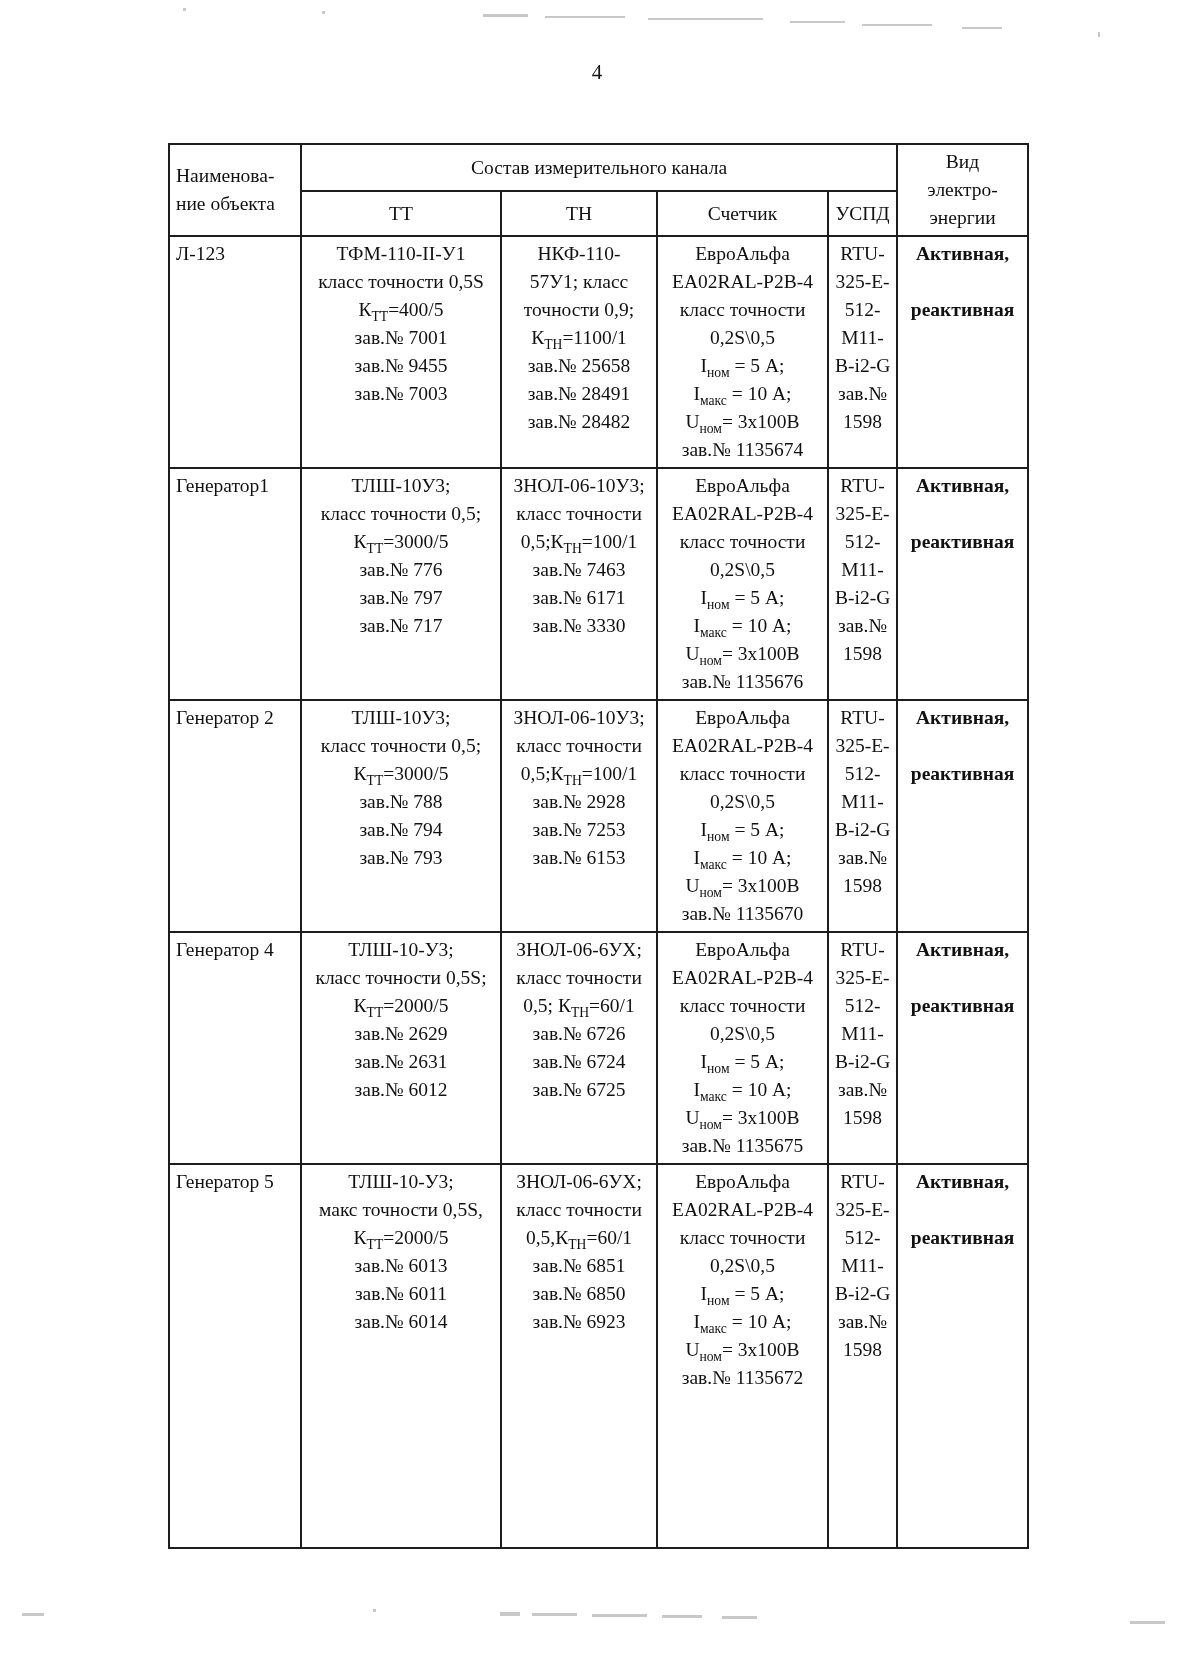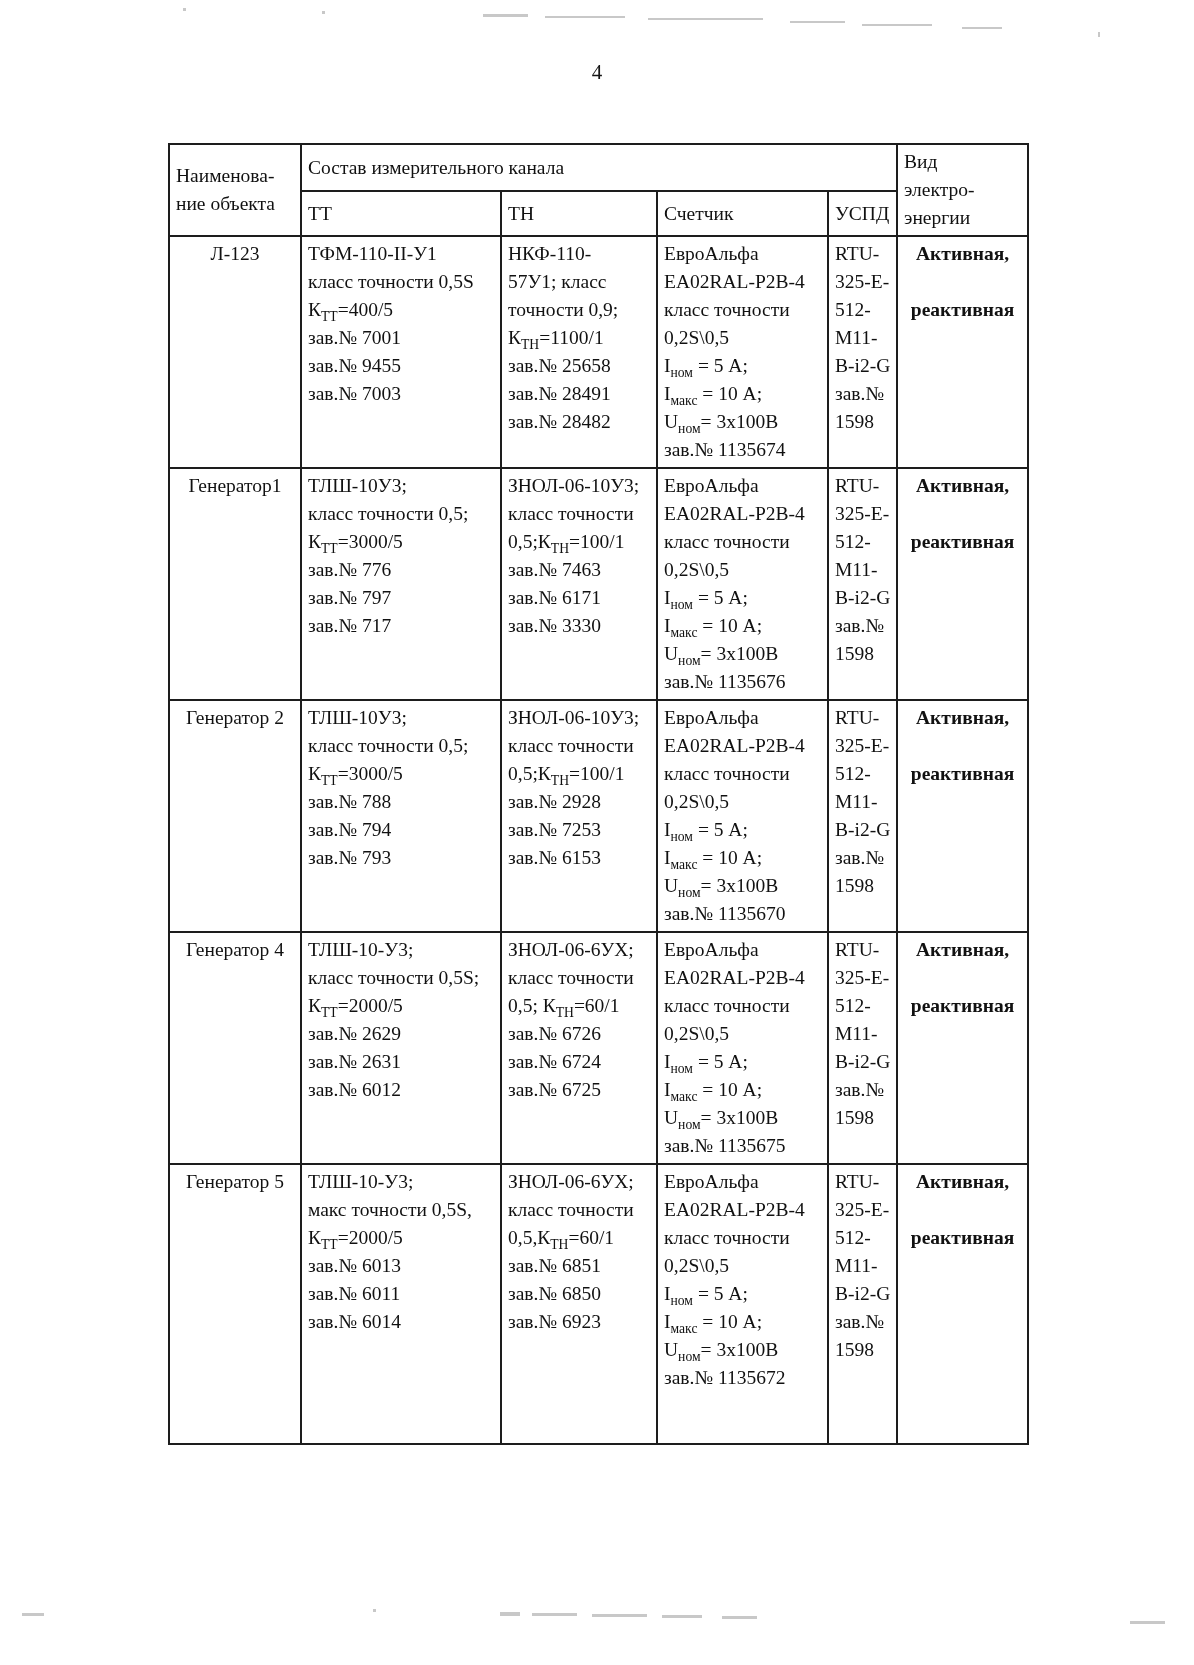--- a/index.html
+++ b/index.html
@@ -22,30 +22,30 @@
   }
   table.doc-table td{
     border:2px solid #1d1d1d;
     vertical-align:top;
     padding:3px 6px;
     font-size:19.5px;
     line-height:28px;
     overflow:hidden;
     word-wrap:normal;
   }
-  .hdr{vertical-align:middle !important;text-align:left;font-size:20px;}
+  .hdr{vertical-align:middle !important;text-align:center;font-size:20px;}
   .hdr-object{text-align:left;padding-left:8px;}
   tr.hrow1{height:47px;margin-top:44px;}
   tr.hrow2{height:45px;}
   tbody tr{height:230px;}
   tbody tr:first-child{height:232px;}
-  tbody tr:last-child{height:280px;}
-  .cell-object{text-align:center;padding-top:6px;}
+  tbody tr:last-child{height:384px;}
+  .cell-object{padding-top:6px;}
   .cell-energy{text-align:center;padding-top:6px;font-weight:bold;}
-  .cell-tt,.cell-tn,.cell-meter,.cell-uspd{text-align:left;}
+  .cell-tt,.cell-tn,.cell-meter,.cell-uspd{text-align:center;}
   .ln{white-space:nowrap;}
   sub{font-size:0.7em;line-height:0;}
   .artifact{position:absolute;background:#9a9a9a;opacity:.55;}
 </style>
 </head>
 <body>
 
 <span class="artifact" style="left:183px;top:8px;width:3px;height:3px"></span>
 <span class="artifact" style="left:322px;top:11px;width:3px;height:3px"></span>
 <span class="artifact" style="left:483px;top:14px;width:45px;height:3px"></span>

